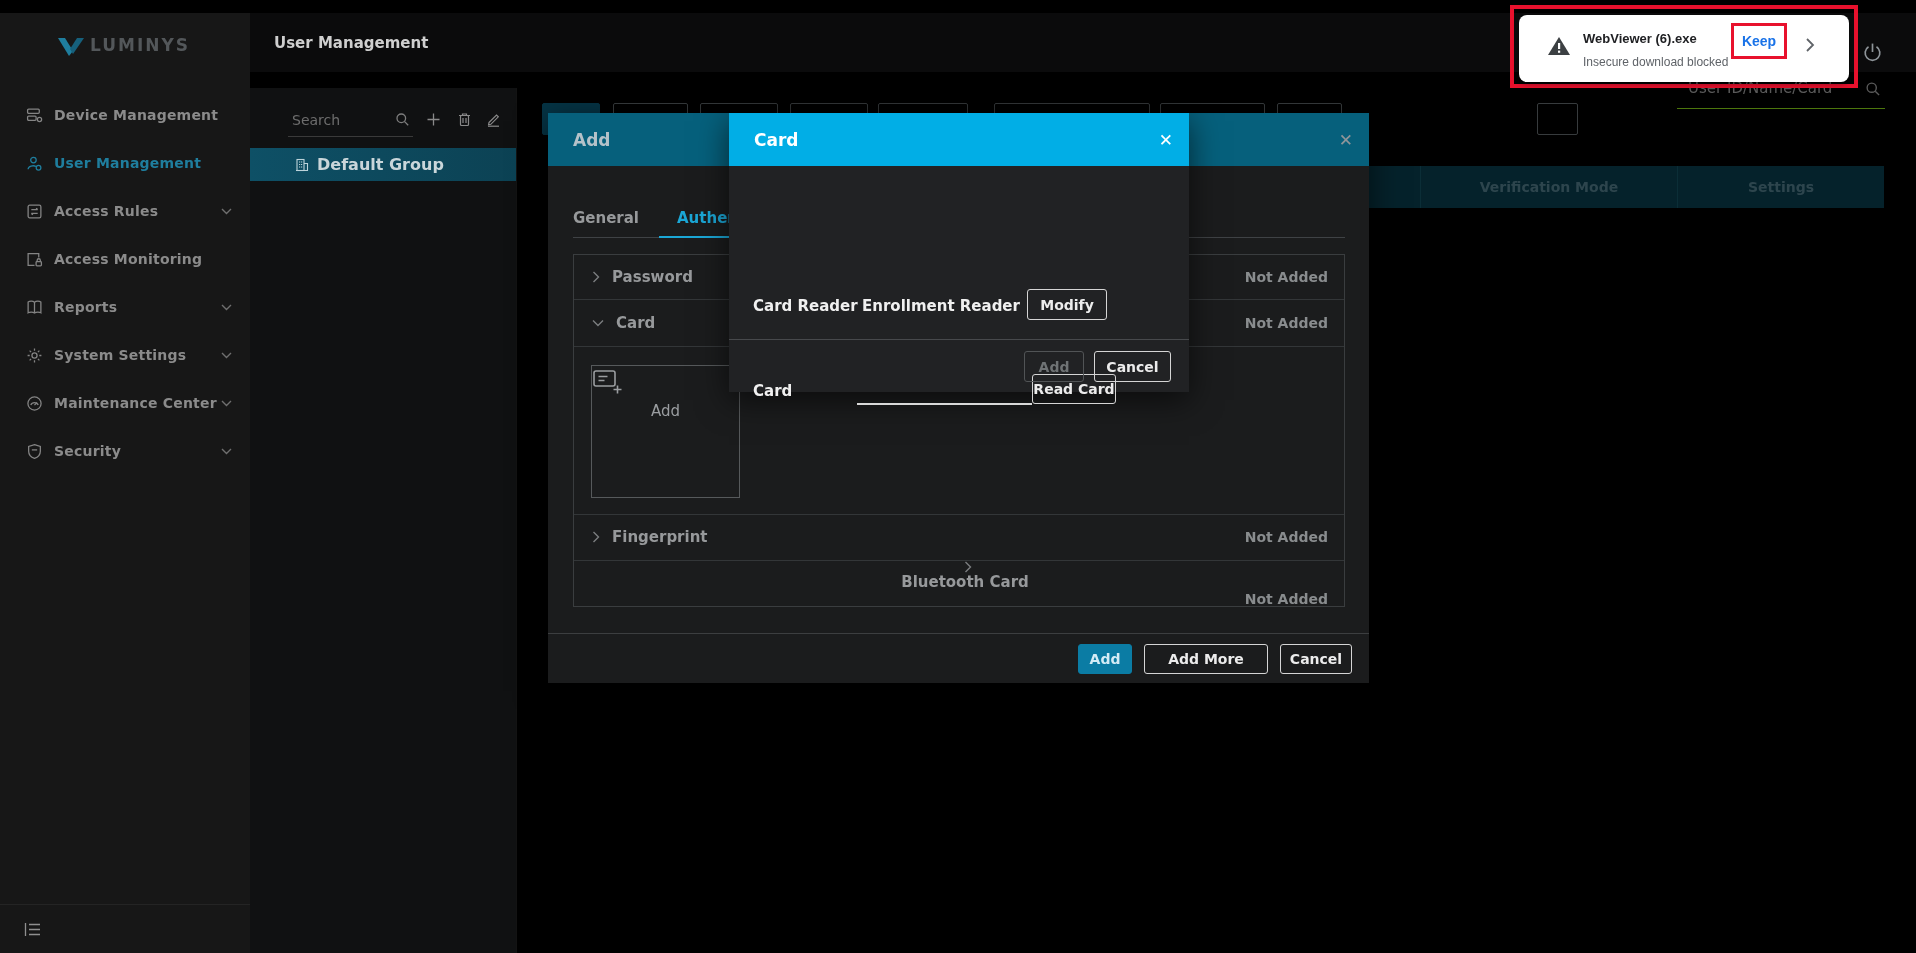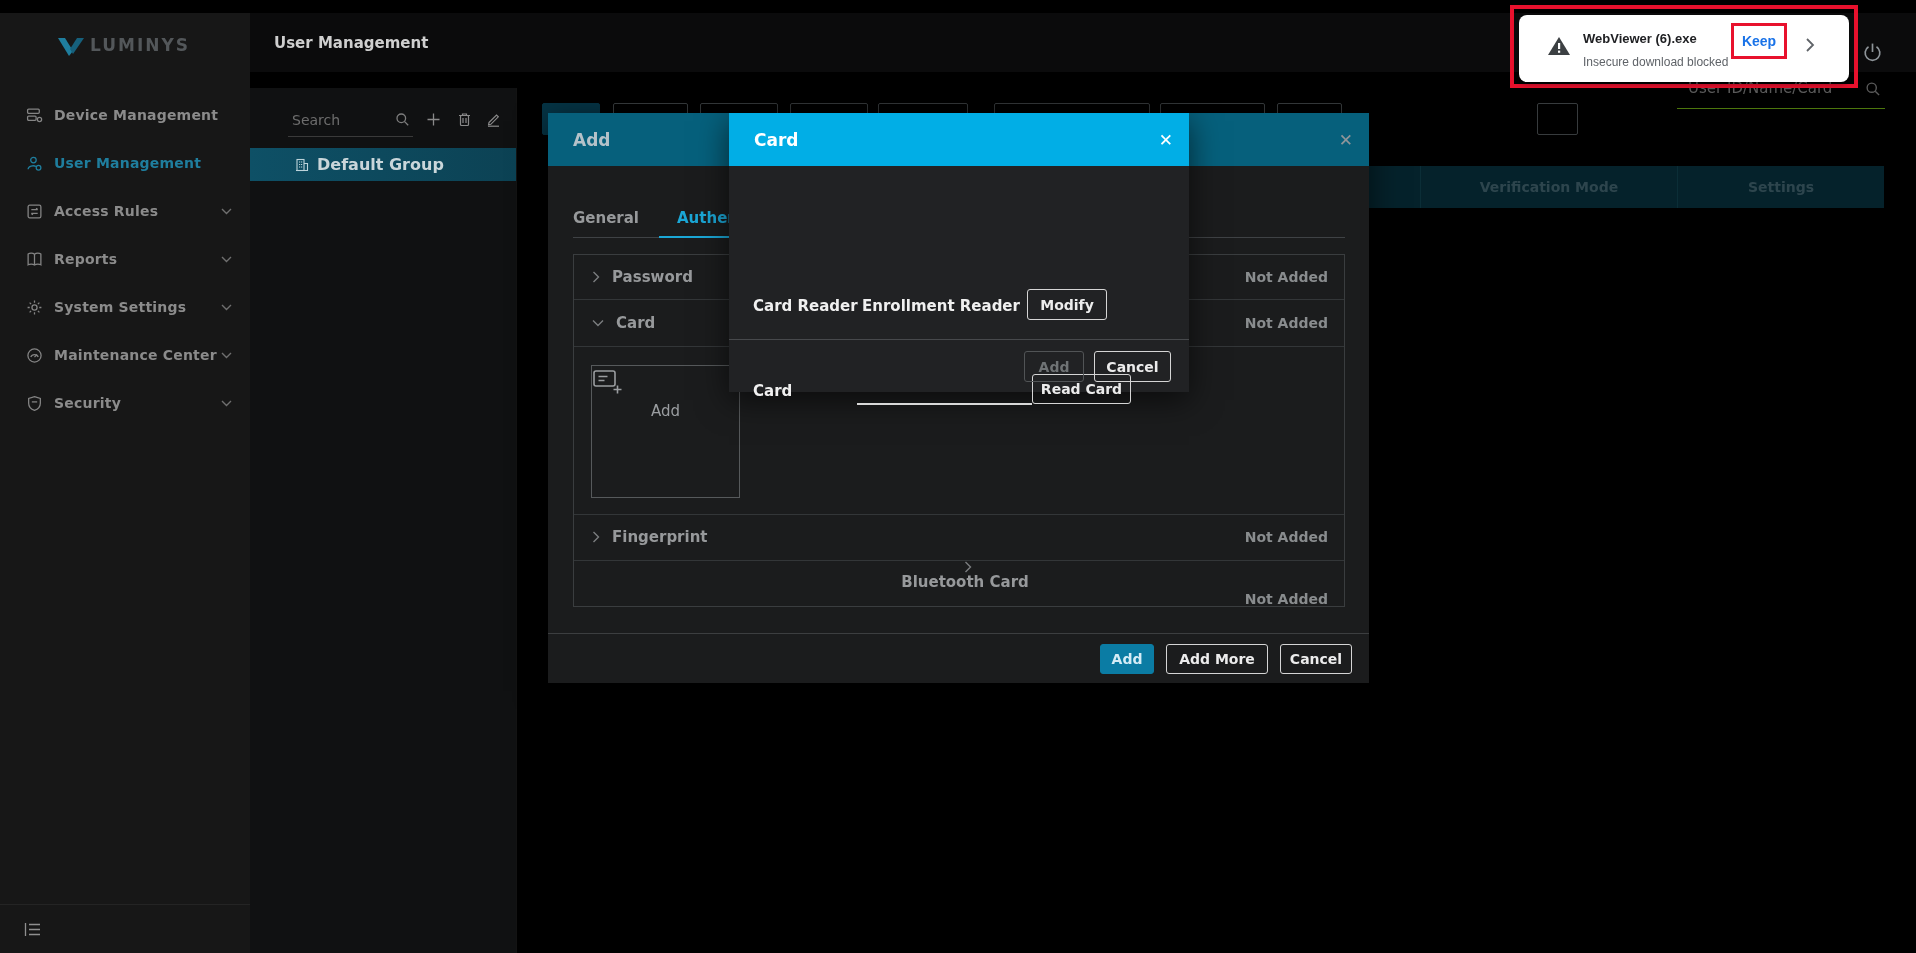--- a/index.html
+++ b/index.html
@@ -149,20 +149,30 @@
         <span class="nlabel">Access Rules</span>
         <span class="chev">
             <svg width="11" height="7" viewBox="0 0 11 7" fill="none" stroke="currentColor" stroke-width="1.4">
               <polyline points="1,1 5.5,5.5 10,1"></polyline>
             </svg>
           </span>
       </div>
       <div class="nav-item">
         <span class="nicon">
           <svg width="17" height="17" viewBox="0 0 16 16" fill="none" stroke="currentColor" stroke-width="1.2">
+              <path d="M12 6V2.5H2v11h6"></path>
+              <rect x="9.5" y="10" width="5" height="4" rx="0.8"></rect>
+              <path d="M10.5 10V8.8a1.5 1.5 0 0 1 3 0V10"></path>
+            </svg>
+        </span>
+        <span class="nlabel">Access Monitoring</span>
+      </div>
+      <div class="nav-item">
+        <span class="nicon">
+          <svg width="17" height="17" viewBox="0 0 16 16" fill="none" stroke="currentColor" stroke-width="1.2">
               <path d="M8 3C6.5 1.8 3.5 1.8 2 2.8V13c1.5-1 4.5-1 6 .2 1.5-1.2 4.5-1.2 6-.2V2.8C12.5 1.8 9.5 1.8 8 3Z"></path>
               <path d="M8 3v10"></path>
             </svg>
         </span>
         <span class="nlabel">Reports</span>
         <span class="chev">
             <svg width="11" height="7" viewBox="0 0 11 7" fill="none" stroke="currentColor" stroke-width="1.4">
               <polyline points="1,1 5.5,5.5 10,1"></polyline>
             </svg>
           </span>
@@ -359,38 +369,38 @@
           </span>
         <span class="acc-label">Bluetooth Card</span>
         <span class="acc-note">No email was configured. You cannot request a Bluetooth card thr...</span>
         <span class="acc-status">Not Added</span>
       </div>
     </div>
 
     <div class="add-footer">
       <div class="btn-row">
         <div class="btn primary" style="width:54px;">Add</div>
-        <div class="btn outline" style="width:102px;">Add More</div>
+        <div class="btn outline" style="width:124px;">Add More</div>
         <div class="btn outline" style="width:72px;">Cancel</div>
       </div>
     </div>
   </div>
 
   <div class="modal card-modal">
     <div class="modal-header">
       <span class="modal-title">Card</span>
       <span class="modal-x">✕</span>
     </div>
     <span class="cm-label" style="left:24px;top:184px;">Card Reader</span>
     <span class="cm-value" style="left:133px;top:184px;">Enrollment Reader</span>
     <div class="btn outline cm-btn" style="left:298px;top:176px;width:80px;height:31px;">Modify</div>
 
     <span class="cm-label" style="left:24px;top:269px;">Card</span>
     <div class="cm-input" style="top:261px;left:128px;width:175px;height:29px;"></div>
-    <div class="btn outline cm-btn" style="left:303px;top:261px;width:99px;height:30px;">Read Card</div>
+    <div class="btn outline cm-btn" style="left:303px;top:261px;width:84px;height:30px;">Read Card</div>
 
     <div class="cm-footer-line"></div>
     <div class="btn disabled cm-btn" style="left:295px;top:238px;width:60px;height:31px;">Add</div>
     <div class="btn outline cm-btn" style="left:365px;top:238px;width:77px;height:31px;">Cancel</div>
   </div>
 
   <div class="notification">
     <div class="notif-card">
       <span class="notif-tri">
         <svg width="24" height="22" viewBox="0 0 24 22">

